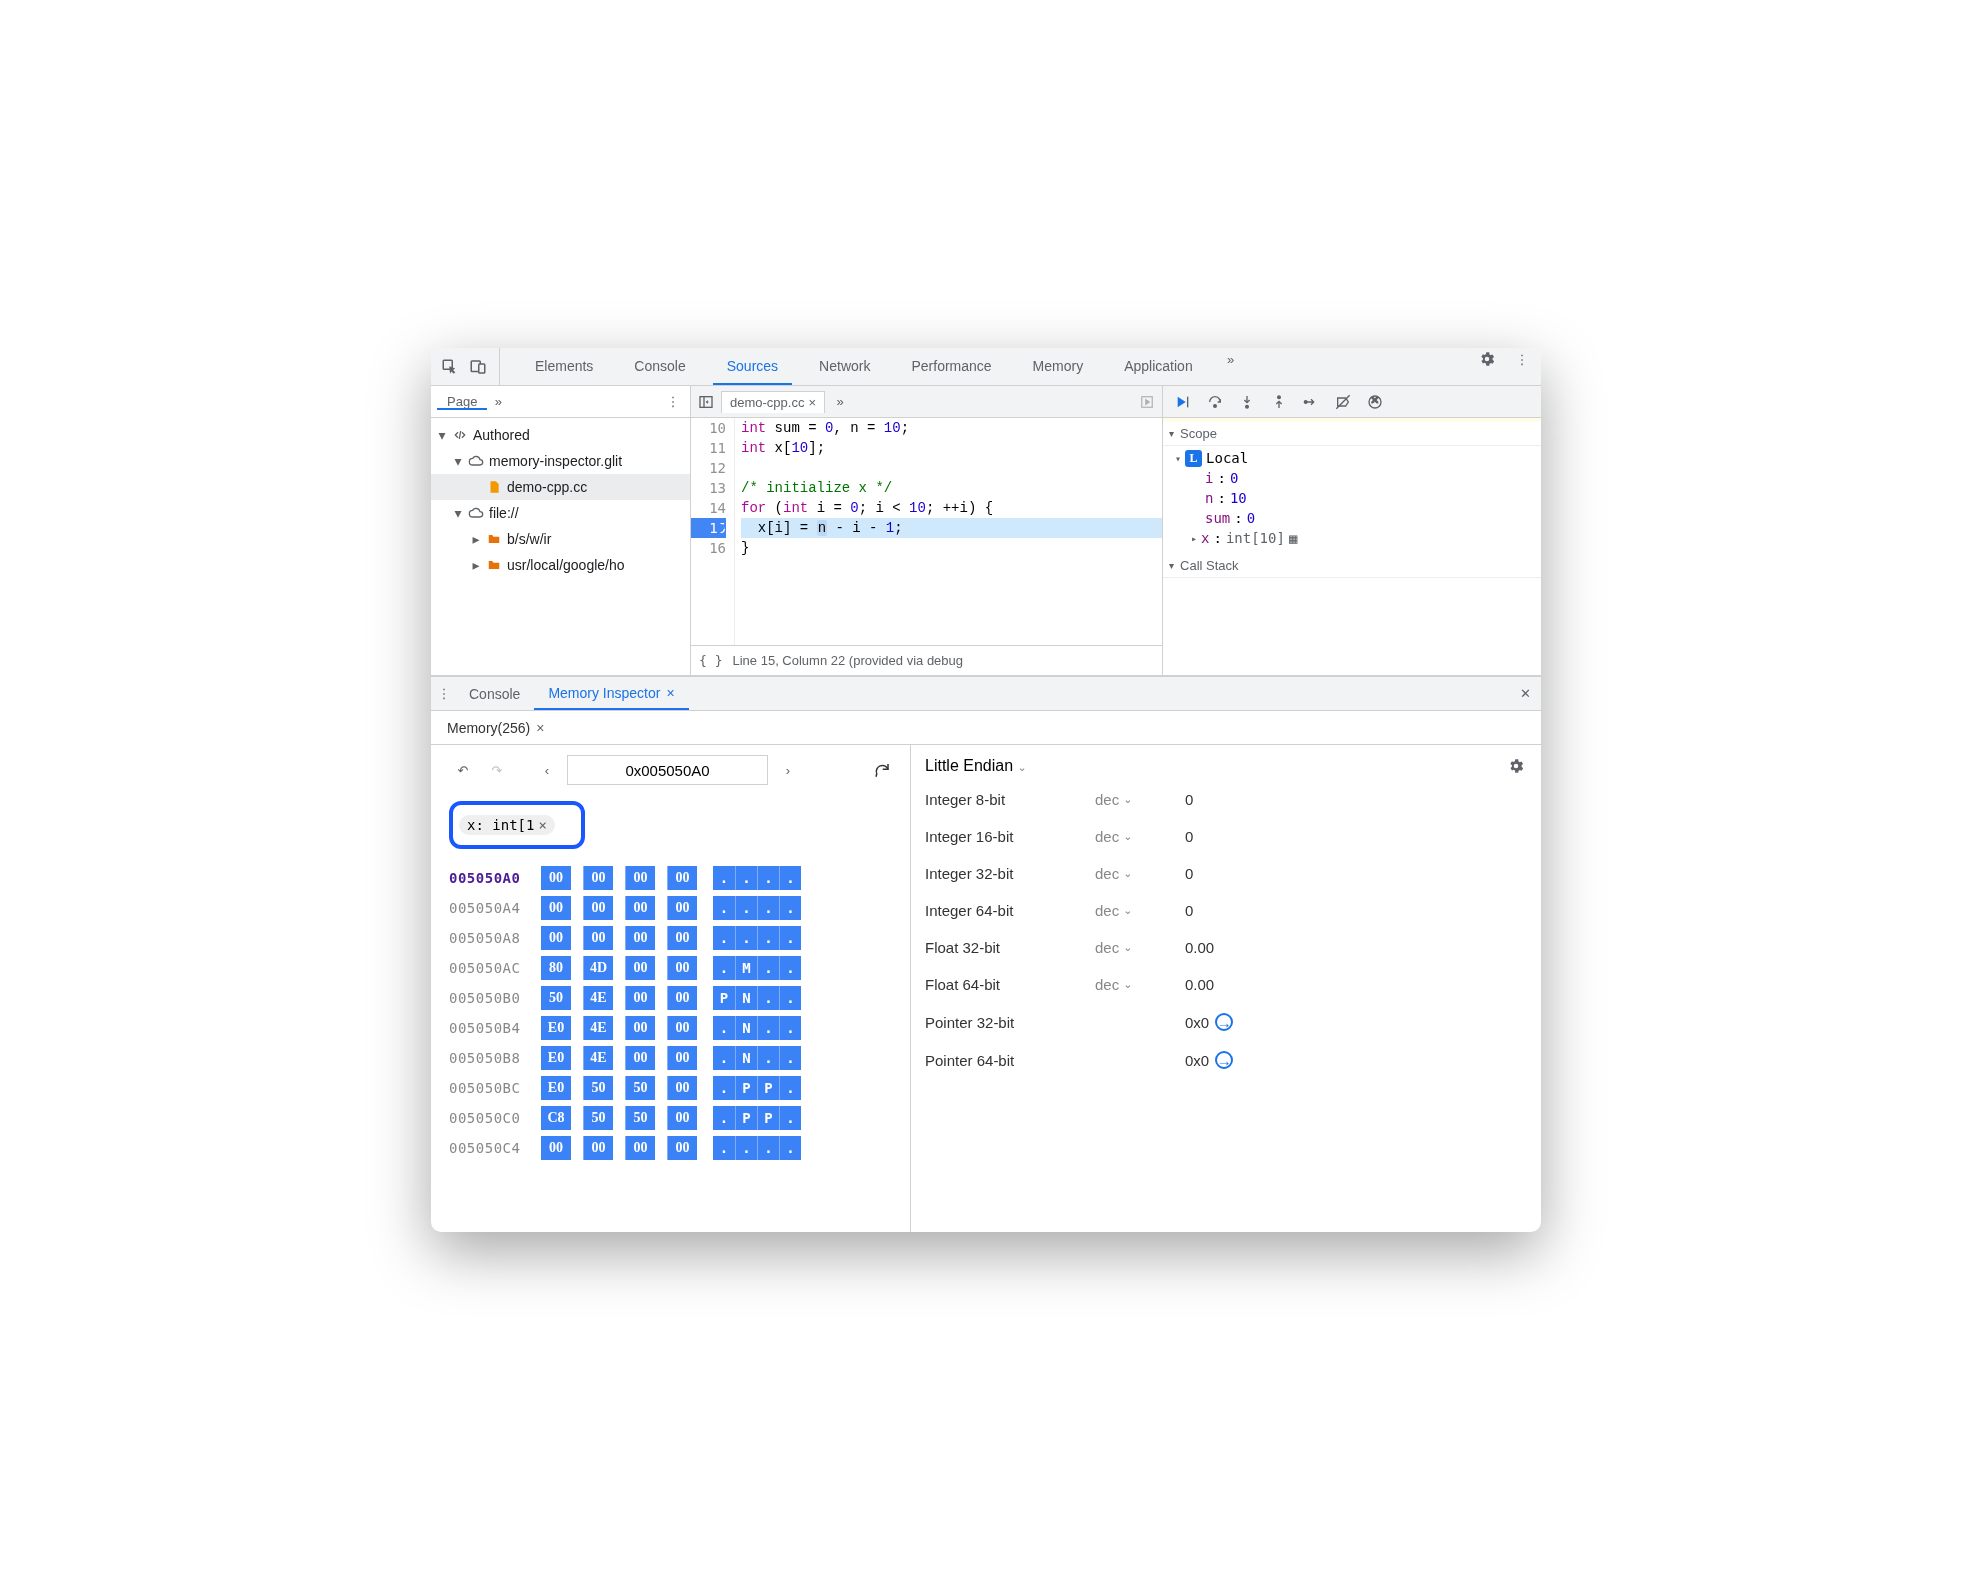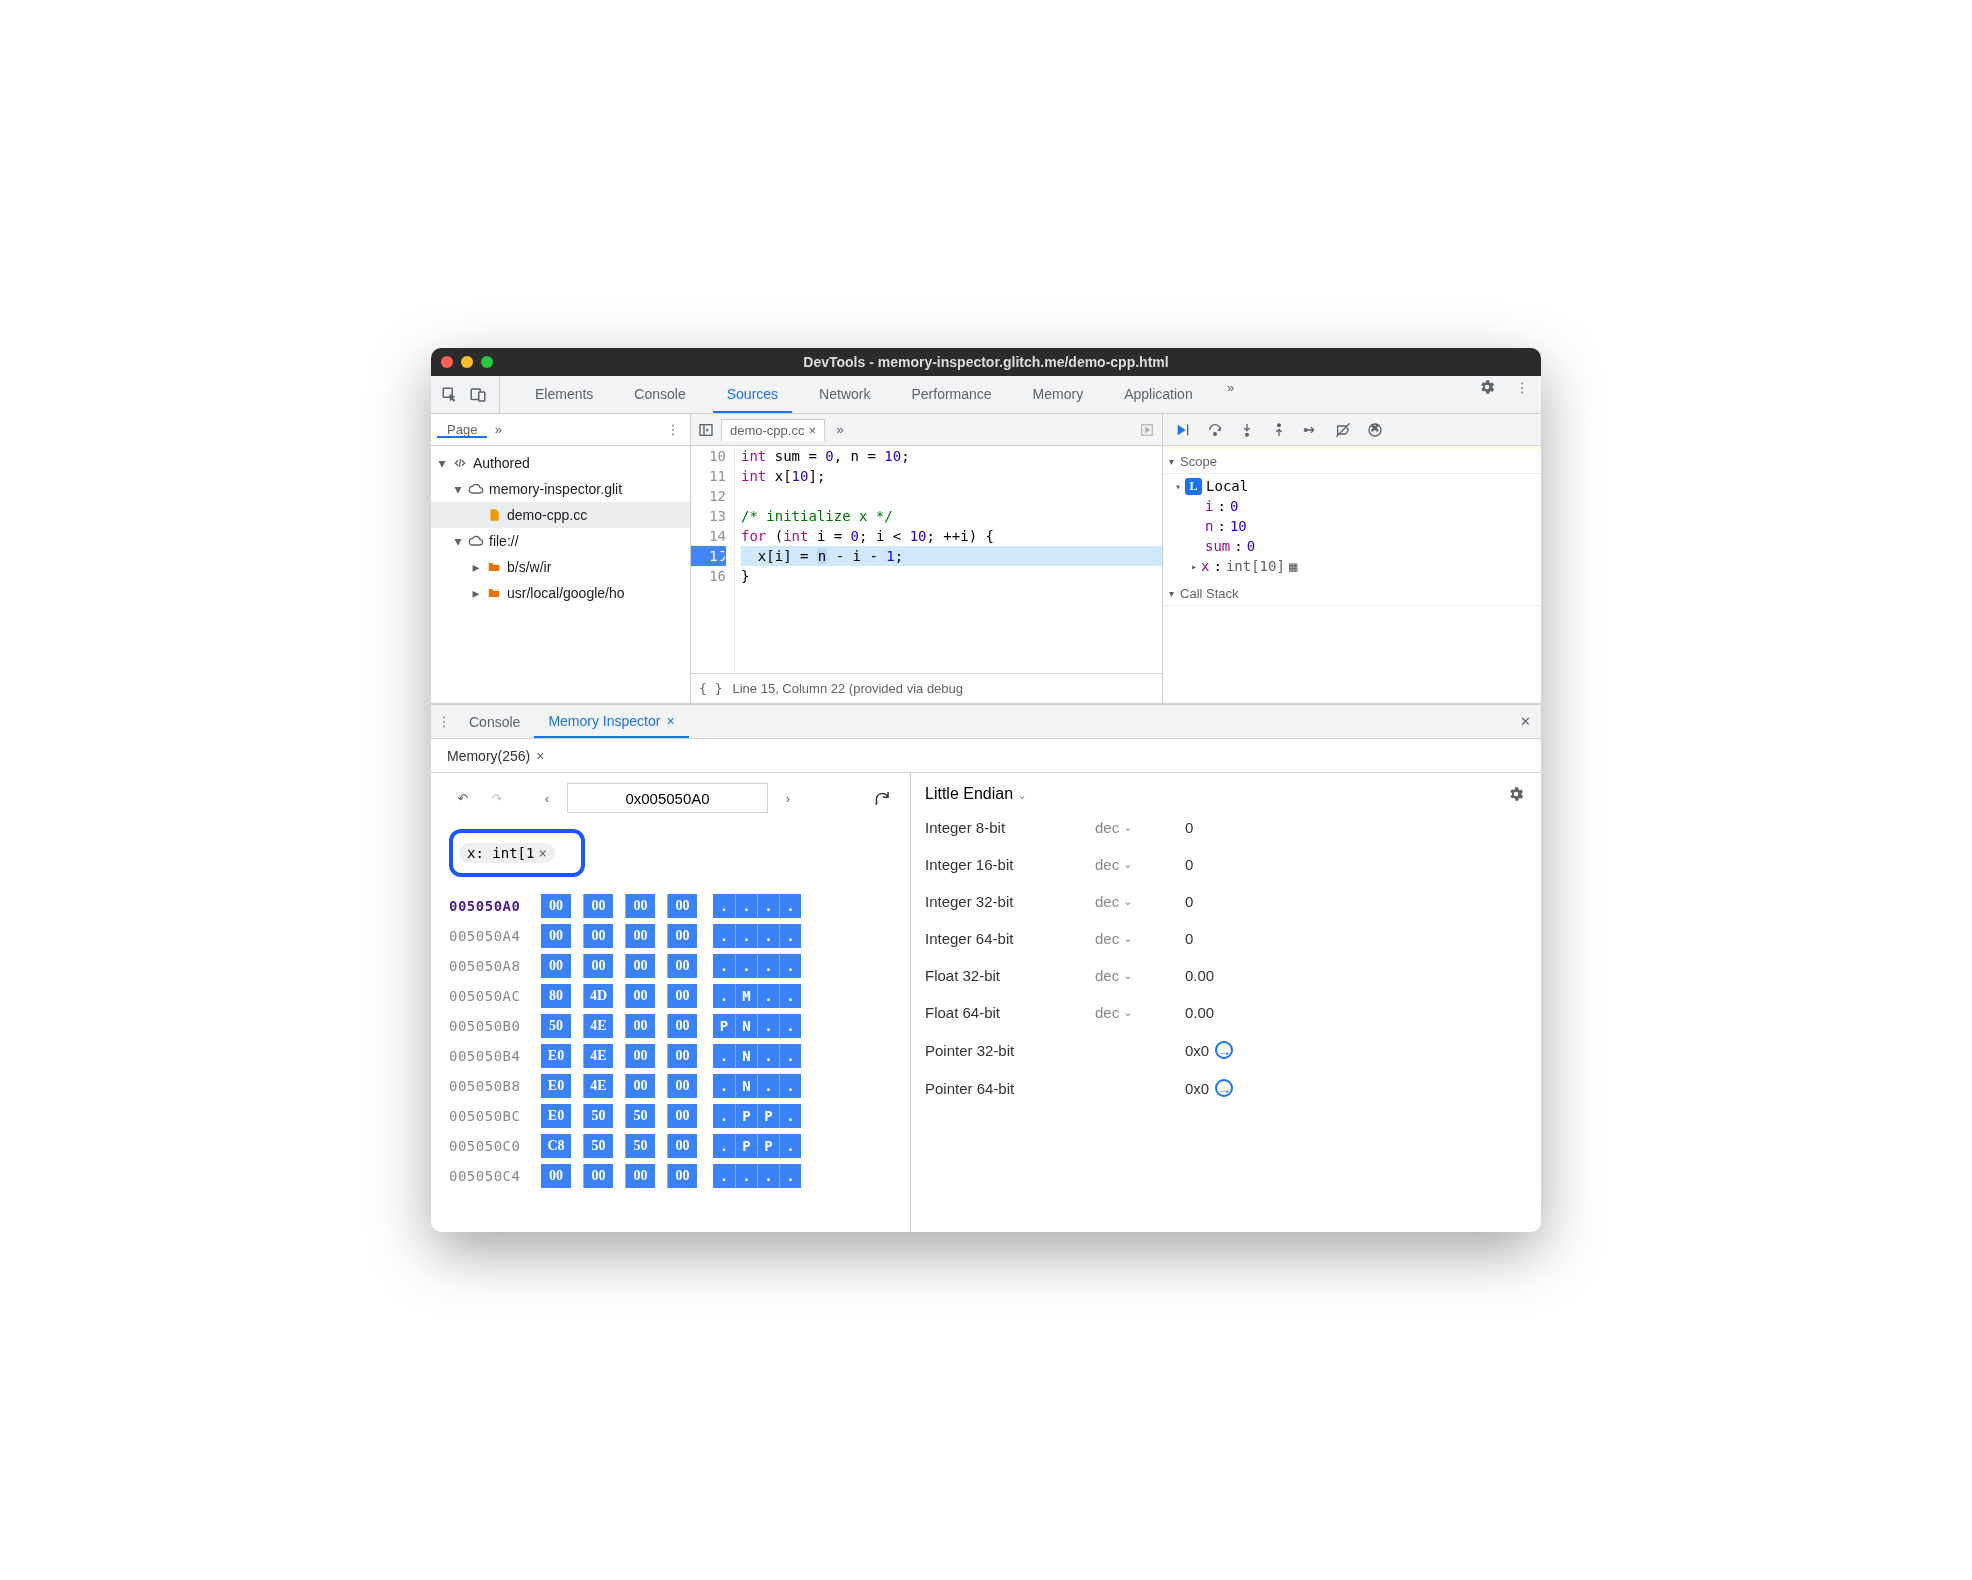--- a/index.html
+++ b/index.html
@@ -79,21 +79,21 @@
   .tree-row .icn { width:18px; height:18px; display:flex; align-items:center; justify-content:center; color:#5f6368; }
   .tree-row .folder svg path { fill:#e8710a; }
   .tree-row .doc svg path { fill:#f29900; }
   .tree-row.indent1 { padding-left:22px; }
   .tree-row.indent2 { padding-left:40px; }
   .code-area { flex:1; display:flex; flex-direction:column; border-right:1px solid #d0d0d0; min-width:0;}
   .code-tabs { height:32px; display:flex; align-items:center; border-bottom:1px solid #d0d0d0; padding:0 4px; color:#5f6368; gap:4px; background:#f1f3f4;}
   .code-tabs .ctab { display:flex; align-items:center; gap:4px; background:#fff; padding:3px 8px; border:1px solid #d0d0d0; border-bottom:0; font-size:13px; }
   .editor { flex:1; display:flex; overflow:hidden; background:#fff; font-family: ui-monospace, Menlo, monospace; font-size:14px;}
   .gutter { width:44px; text-align:right; padding-right:8px; background:#fff; color:#919191; border-right:1px solid #eee;}
-  .codelines { flex:1; white-space:pre; padding-left:6px; overflow:hidden;}
+  .codelines { flex:1; white-space:pre; padding-left:6px; overflow:hidden;font-family:Liberation Mono, monospace;}
   .gline, .cline { height:20px; line-height:20px; }
   .cline .kw { color:#aa0d91; }
   .cline .num { color:#1c00cf; }
   .cline .cmt { color:#007400; }
   .cline.active { background:#cfe8fc; }
   .gline.active { background:#4285f4; color:#fff; position:relative;}
   .gline.active::after { content:""; position:absolute; right:-6px; top:3px; border:7px solid transparent; border-left-color:#4285f4; }
   .cline .var-hi { background:#bdd7f0; border-radius:2px; padding:0 1px;}
   .status-line { height:30px; display:flex; align-items:center; gap:10px; border-top:1px solid #d0d0d0; color:#5f6368; padding:0 8px; font-size:13px;}
   .right-pane { width:378px; display:flex; flex-direction:column; }
@@ -144,28 +144,20 @@
   .vtable .sel { color:#888; display:flex; align-items:center; gap:4px;}
   .jump { width:18px; height:18px; border:2px solid #1a73e8; border-radius:50%; display:inline-flex; align-items:center; justify-content:center; color:#1a73e8; margin-left:6px;}
   .chev { font-size:11px; color:#888;}
   .ml-auto { margin-left:auto; }
 </style>
 </head>
 <body>
 
 <div class="window">
 
-  <div class="titlebar">
-    <div class="traffic">
-      <div class="dot red"></div>
-      <div class="dot yellow"></div>
-      <div class="dot green"></div>
-    </div>
-    <div class="title">DevTools - memory-inspector.glitch.me/demo-cpp.html</div>
-  </div>
 
   <div class="tabstrip">
     <div class="left-icons">
       <span class="ticon">
         <svg width="18" height="18" viewBox="0 0 24 24" fill="none" stroke="currentColor" stroke-width="2">
             <rect x="3" y="3" width="12" height="12" rx="1"></rect>
             <path d="M11 11l8 3-3 2 3 3-2 2-3-3-2 3z" fill="currentColor" stroke="none"></path>
           </svg>
       </span>
       <span class="ticon">

